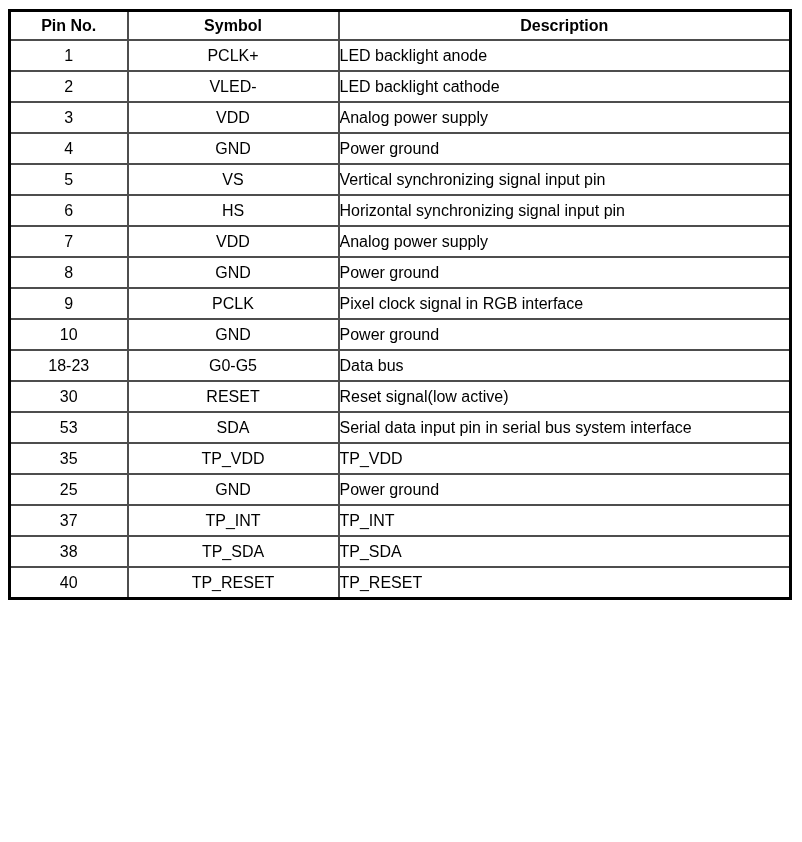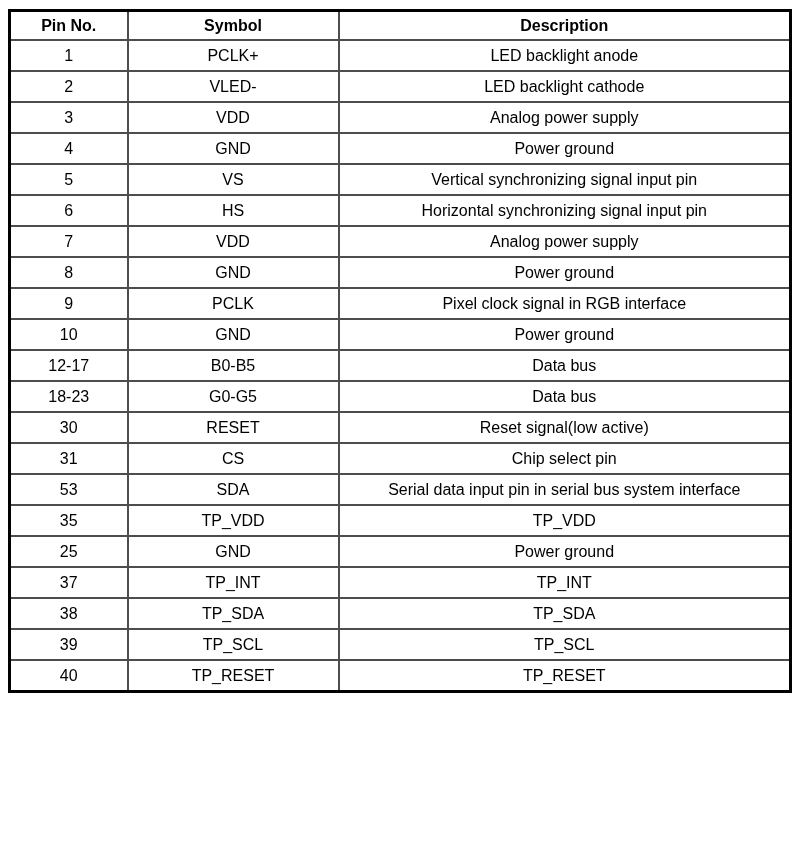--- a/index.html
+++ b/index.html
@@ -43,21 +43,21 @@
   }
   table.pin-table thead th {
     font-weight: bold;
     text-align: center;
     height: 27px;
   }
   td.pin, td.symbol {
     text-align: center;
   }
   td.description {
-    text-align: center;
+    text-align: left;
     padding-left: 7px;
   }
   col.c-pin  { width: 118px; }
   col.c-sym  { width: 211px; }
   col.c-desc { width: auto;  }
 </style>
 </head>
 <body>
 
 <div class="page">
@@ -119,38 +119,28 @@
           <td class="pin">9</td>
           <td class="symbol">PCLK</td>
           <td class="description">Pixel clock signal in RGB interface</td>
         </tr>
         <tr>
           <td class="pin">10</td>
           <td class="symbol">GND</td>
           <td class="description">Power ground</td>
         </tr>
         <tr>
-          <td class="pin">12-17</td>
-          <td class="symbol">B0-B5</td>
-          <td class="description">Data bus</td>
-        </tr>
-        <tr>
           <td class="pin">18-23</td>
           <td class="symbol">G0-G5</td>
           <td class="description">Data bus</td>
         </tr>
         <tr>
           <td class="pin">30</td>
           <td class="symbol">RESET</td>
           <td class="description">Reset signal(low active)</td>
-        </tr>
-        <tr>
-          <td class="pin">31</td>
-          <td class="symbol">CS</td>
-          <td class="description">Chip select pin</td>
         </tr>
         <tr>
           <td class="pin">53</td>
           <td class="symbol">SDA</td>
           <td class="description">Serial data input pin in serial bus system interface</td>
         </tr>
         <tr>
           <td class="pin">35</td>
           <td class="symbol">TP_VDD</td>
           <td class="description">TP_VDD</td>
@@ -164,24 +154,19 @@
           <td class="pin">37</td>
           <td class="symbol">TP_INT</td>
           <td class="description">TP_INT</td>
         </tr>
         <tr>
           <td class="pin">38</td>
           <td class="symbol">TP_SDA</td>
           <td class="description">TP_SDA</td>
         </tr>
         <tr>
-          <td class="pin">39</td>
-          <td class="symbol">TP_SCL</td>
-          <td class="description">TP_SCL</td>
-        </tr>
-        <tr>
           <td class="pin">40</td>
           <td class="symbol">TP_RESET</td>
           <td class="description">TP_RESET</td>
         </tr>
       </tbody>
   </table>
 </div>
 
 </body></html>

